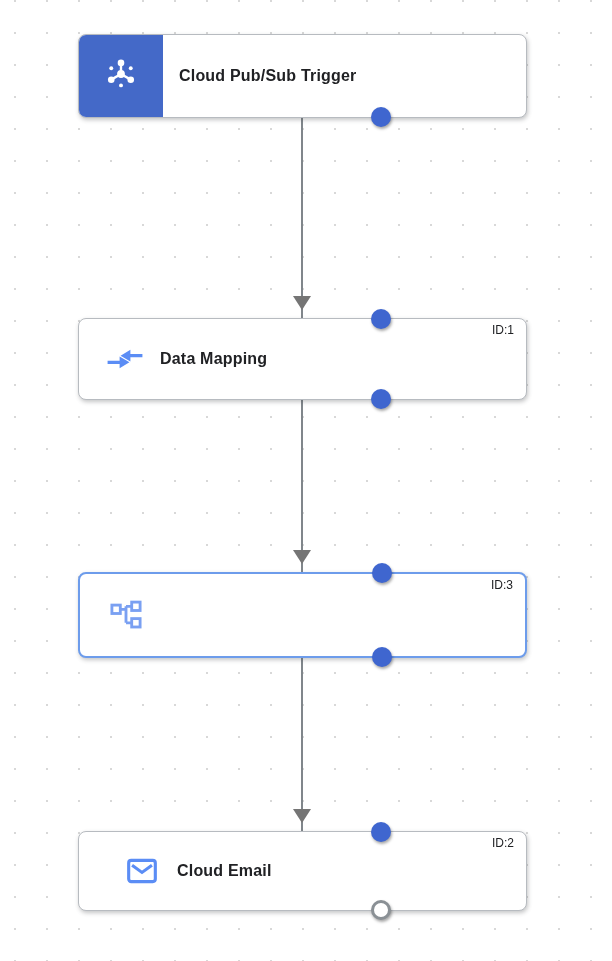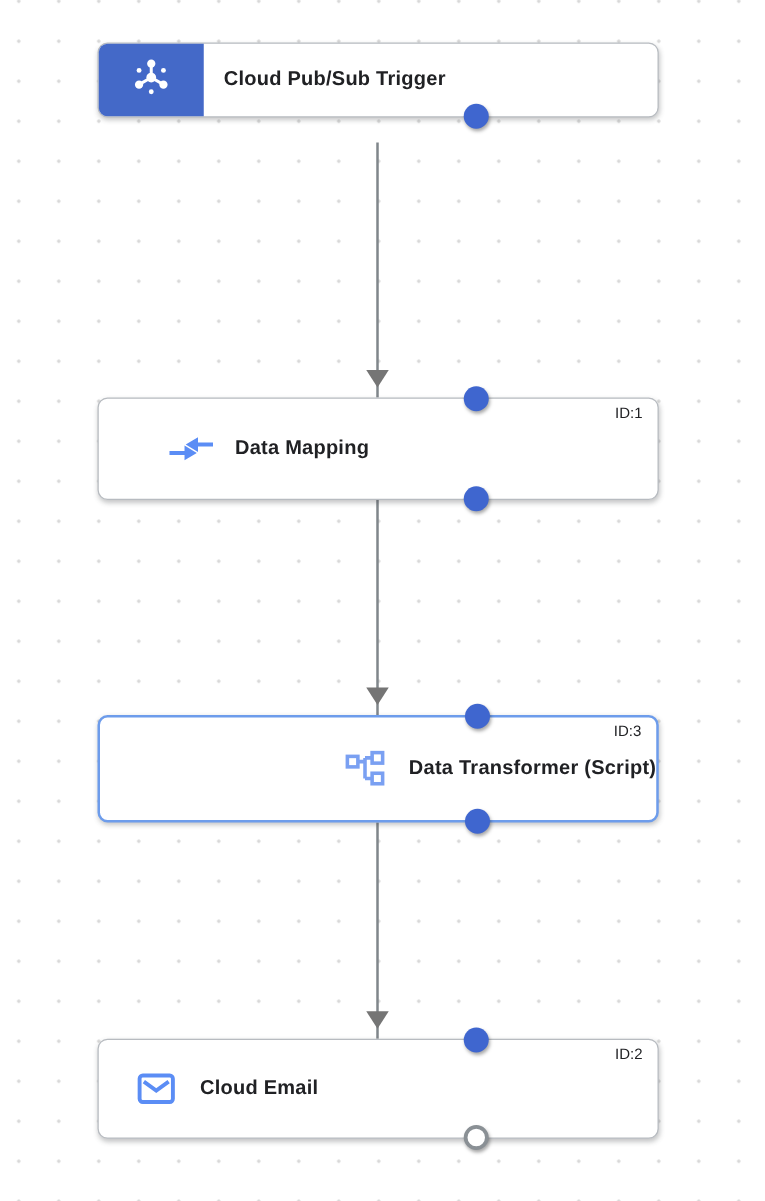--- a/index.html
+++ b/index.html
@@ -66,21 +66,21 @@
 
   <div class="edge-line" style="top:114px;height:204px;"></div>
   <div class="arrowhead" style="top:296px;"></div>
 
   <div class="edge-line" style="top:400px;height:172px;"></div>
   <div class="arrowhead" style="top:550px;"></div>
 
   <div class="edge-line" style="top:658px;height:173px;"></div>
   <div class="arrowhead" style="top:809px;"></div>
 
-  <div class="node trigger" style="top:34px;height:60px;">
+  <div class="node trigger" style="top:34px;height:84px;">
     <div class="trigger-panel">
       <span>
         <svg width="36" height="36" viewBox="0 0 24 24">
           <g stroke="#ffffff" stroke-width="1.6">
             <line x1="12" y1="12" x2="12" y2="5.2"></line>
             <line x1="12" y1="12" x2="6.1" y2="15.4"></line>
             <line x1="12" y1="12" x2="17.9" y2="15.4"></line>
           </g>
           <g fill="#ffffff">
             <circle cx="12" cy="12" r="2.6"></circle>
@@ -91,49 +91,48 @@
             <circle cx="18.5" cy="8.2" r="1.3"></circle>
             <circle cx="12" cy="19.6" r="1.3"></circle>
           </g>
         </svg>
       </span>
     </div>
     <span class="label">Cloud Pub/Sub Trigger</span>
     <div class="port" style="bottom:-10px;"></div>
   </div>
 
-  <div class="node step" style="top:318px;height:82px;padding-left:28px;">
+  <div class="node step" style="top:318px;height:82px;">
     <span class="id-badge">ID:1</span>
     <div class="icon-box">
       <svg width="38" height="38" viewBox="0 0 24 24" fill="#5b8df5">
         <path d="M1 13.1 H8.6 V10.4 L14.8 14.1 L8.6 17.8 V15.1 H1 Z"></path>
         <path d="M23 8.9 H15.4 V6.2 L9.2 9.9 L15.4 13.6 V10.9 H23 Z"></path>
       </svg>
     </div>
     <span class="label">Data Mapping</span>
     <div class="port" style="top:-10px;"></div>
     <div class="port" style="bottom:-10px;"></div>
   </div>
 
-  <div class="node step selected" style="top:572px;height:86px;justify-content:flex-end;">
+  <div class="node step selected" style="top:572px;height:86px;">
     <span class="id-badge">ID:3</span>
     <div class="icon-box">
       <svg width="36" height="36" viewBox="0 0 24 24" fill="none" stroke="#7aa0f2" stroke-width="1.9">
         <rect x="2.6" y="5.4" width="5.6" height="5.6"></rect>
         <rect x="15.8" y="3.4" width="5.6" height="5.6"></rect>
         <rect x="15.8" y="14.4" width="5.6" height="5.6"></rect>
         <path d="M8.2 8.2 H12 M12 6.2 V17.2 M12 6.2 H15.8 M12 17.2 H15.8"></path>
       </svg>
     </div>
-    <span class="label">Data Transformer (Script)</span>
     <div class="port" style="top:-11px;"></div>
     <div class="port" style="bottom:-11px;"></div>
   </div>
 
-  <div class="node step" style="top:831px;height:80px;">
+  <div class="node step" style="top:831px;height:80px;padding-left:17px;">
     <span class="id-badge">ID:2</span>
     <div class="icon-box">
       <svg width="34" height="34" viewBox="0 0 24 24" fill="none" stroke="#5b8df5" stroke-width="2.2">
         <rect x="2.6" y="4.5" width="18.8" height="15" rx="1.8"></rect>
         <path d="M5 8 L12 13 L19 8"></path>
       </svg>
     </div>
     <span class="label">Cloud Email</span>
     <div class="port" style="top:-10px;"></div>
     <div class="port hollow" style="bottom:-10px;"></div>

